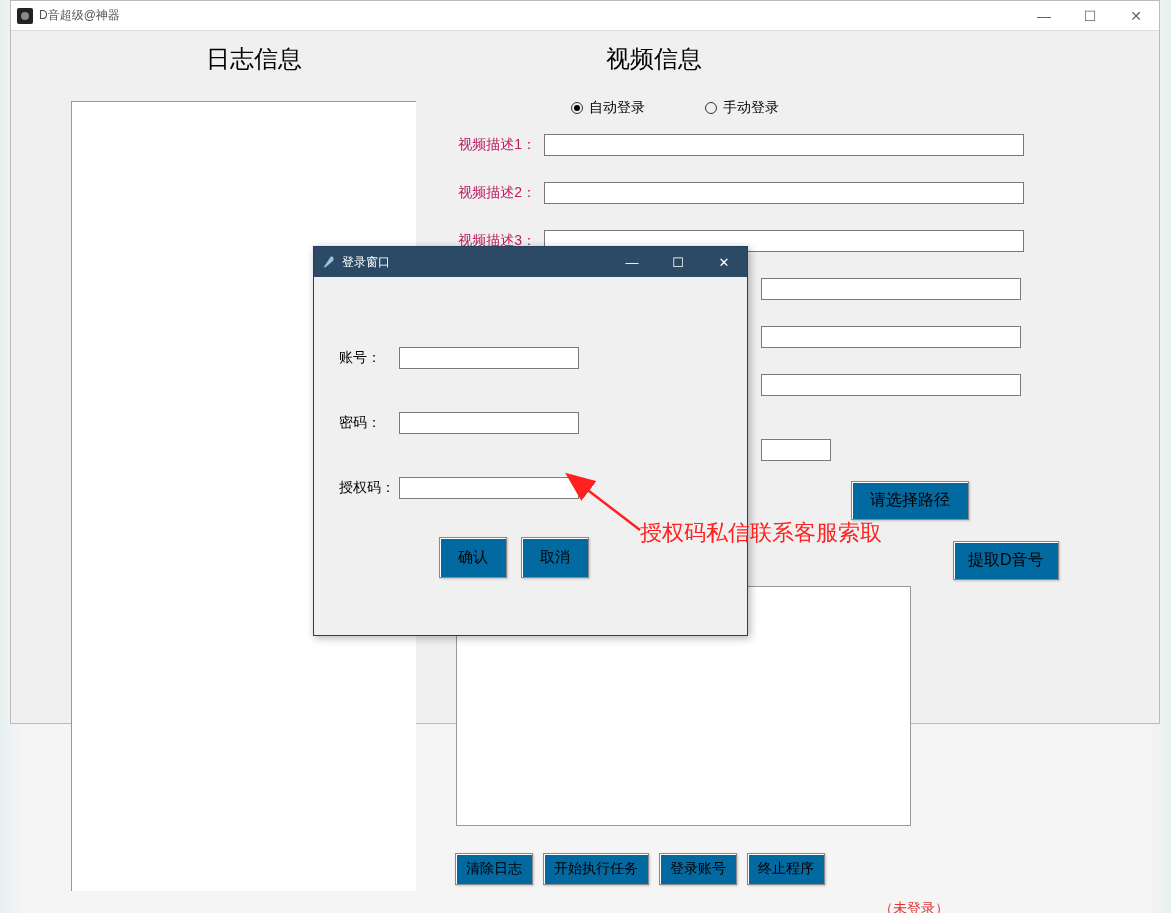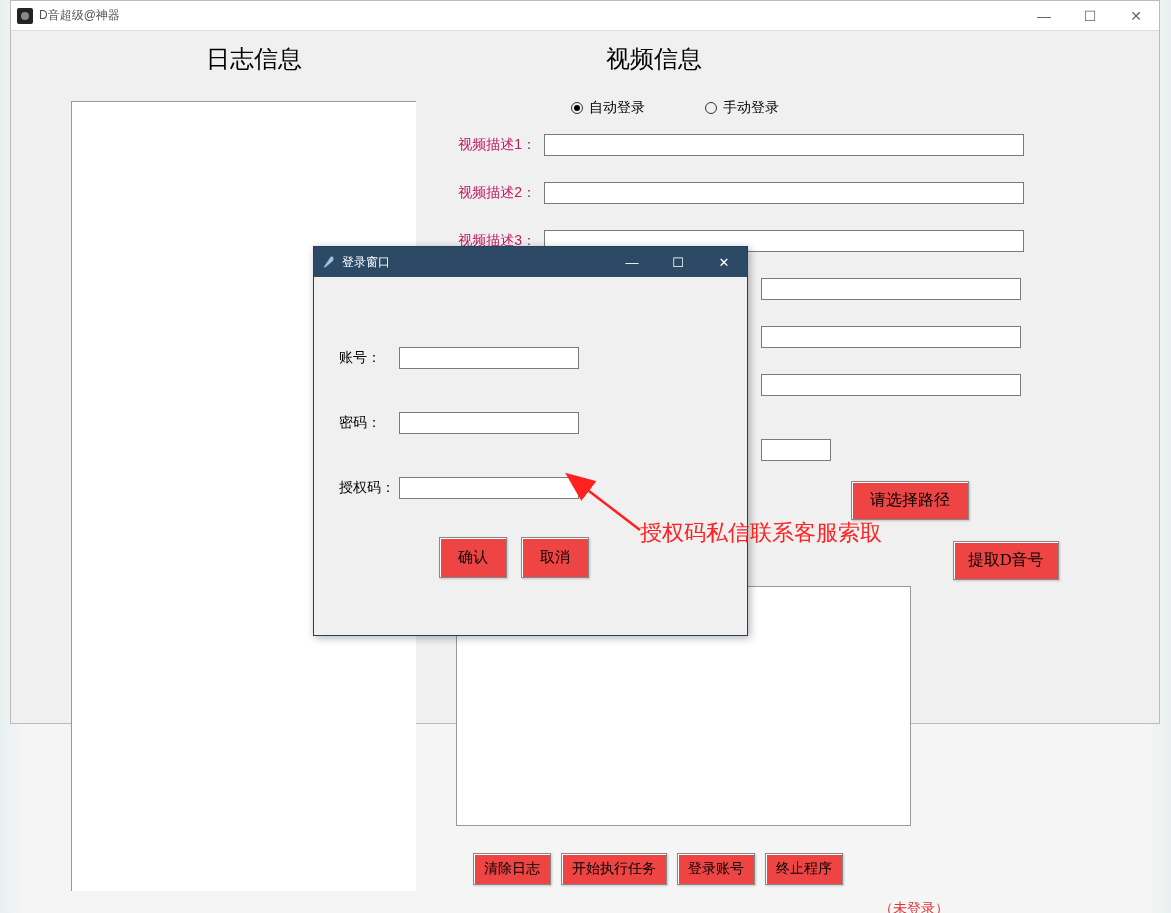--- a/index.html
+++ b/index.html
@@ -95,40 +95,40 @@
     }
     .row1 { left: 445px; top: 103px; } .row1 input { width: 480px; }
     .row2 { left: 445px; top: 151px; } .row2 input { width: 480px; }
     .row3 { left: 445px; top: 199px; } .row3 input { width: 480px; }
     .hidden-inputs { position: absolute; left: 750px; }
     .hi1 { top: 247px; } .hi2 { top: 295px; } .hi3 { top: 343px; }
     .hidden-inputs input { width: 260px; height: 22px; border: 1px solid #7a7a7a; background: #fff; }
     .hi4 { position: absolute; left: 750px; top: 408px; }
     .hi4 input { width: 70px; height: 22px; border: 1px solid #7a7a7a; background: #fff; }
     .btn {
-      background: #ef4444;
+      background: #0369a1;
       border: 1px solid #888;
       box-shadow: 1px 1px 0 #fff inset, 1px 1px 2px rgba(0,0,0,0.2);
       font-size: 14px;
       padding: 6px 14px;
       cursor: pointer;
-      font-family: Liberation Serif, serif;
+      font-family: Liberation Sans, sans-serif;
     }
     .btn-path { position: absolute; left: 840px; top: 450px; font-size: 16px; padding: 8px 18px; }
     .btn-extract { position: absolute; left: 942px; top: 510px; font-size: 16px; padding: 8px 14px; }
     .d-panel {
       position: absolute;
       left: 445px; top: 555px;
       width: 455px; height: 240px;
       background: #fff;
       border: 1px solid #999;
     }
     .bottom-btns {
       position: absolute;
-      left: 462px; top: 822px;
+      left: 444px; top: 822px;
       display: flex; gap: 10px;
     }
     .bottom-btns .btn { padding: 6px 10px; }
     .status {
       position: absolute;
       left: 868px; top: 830px;
       color: #e03030;
       font-size: 14px;
       margin-top: 39px;
     }

